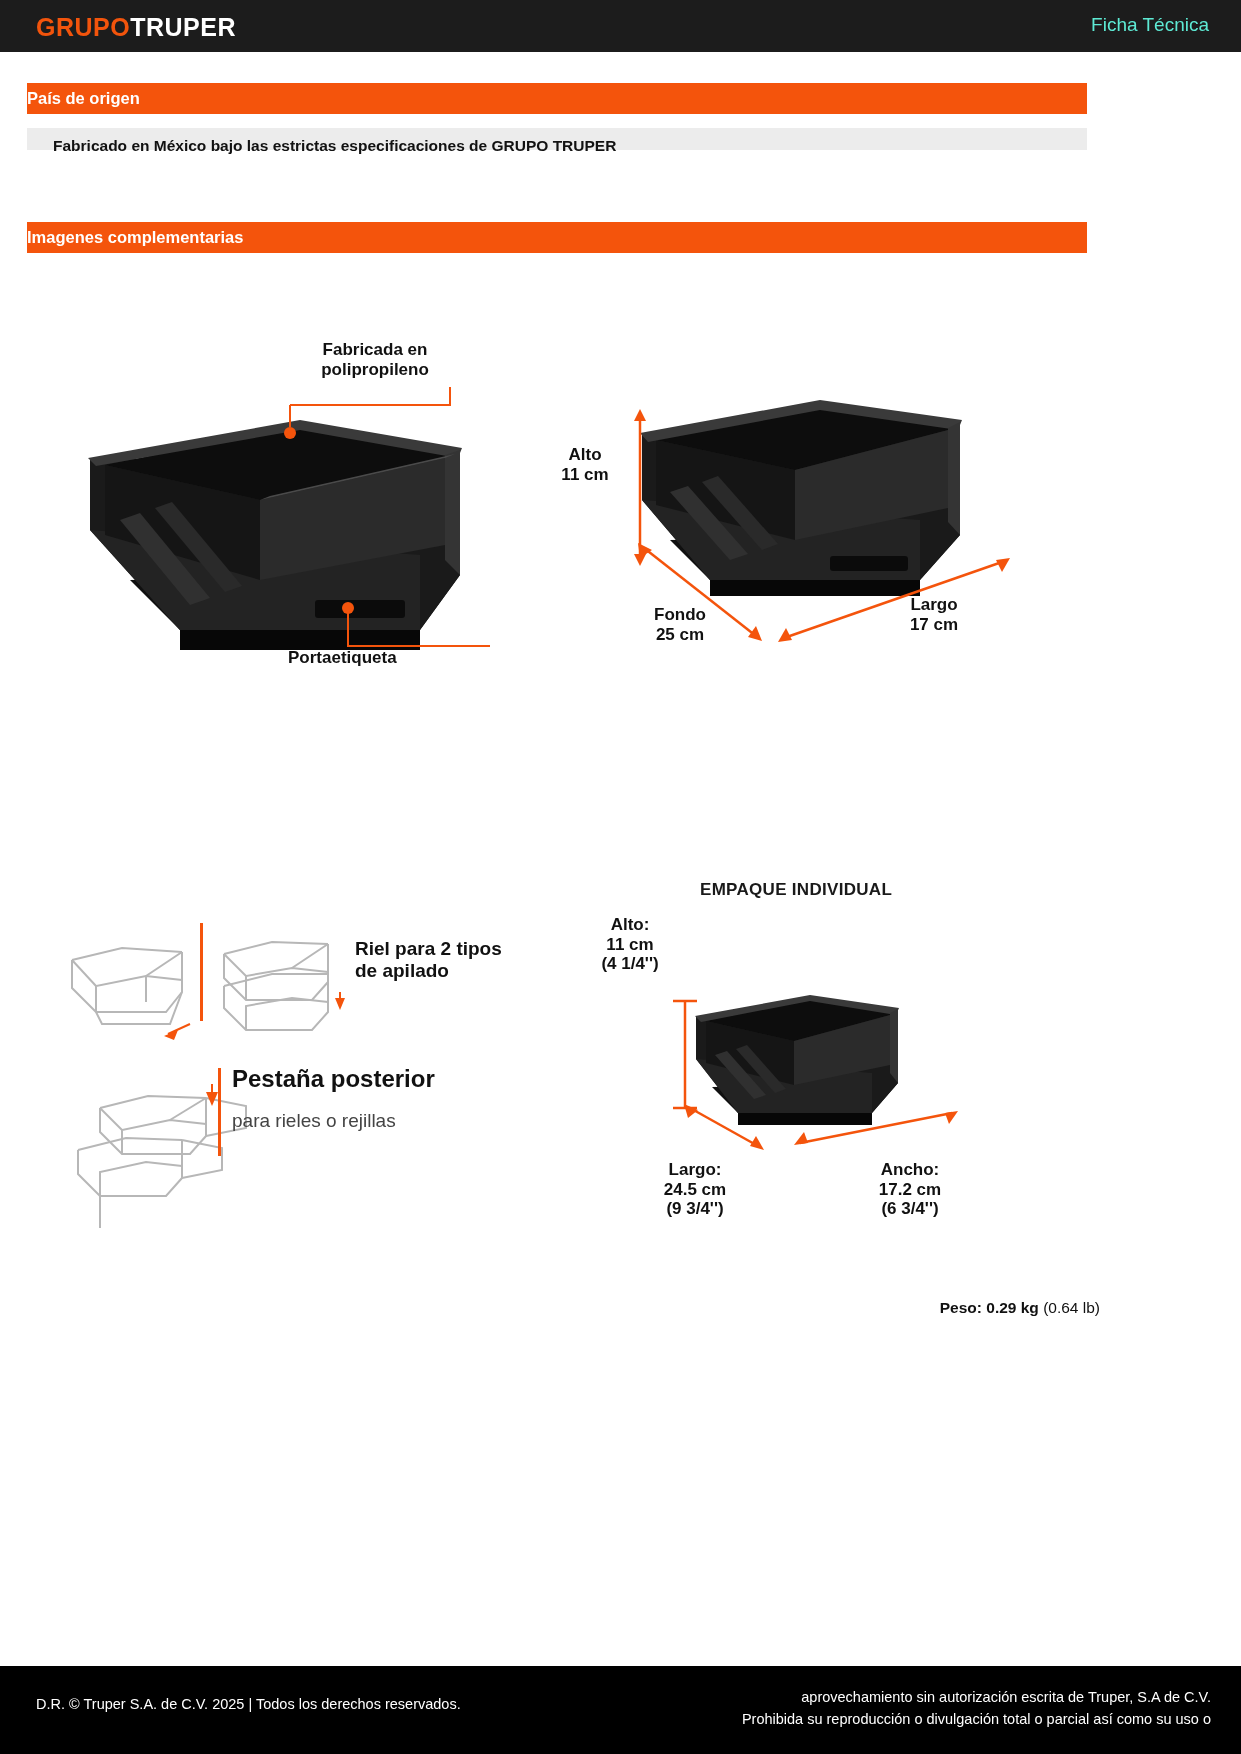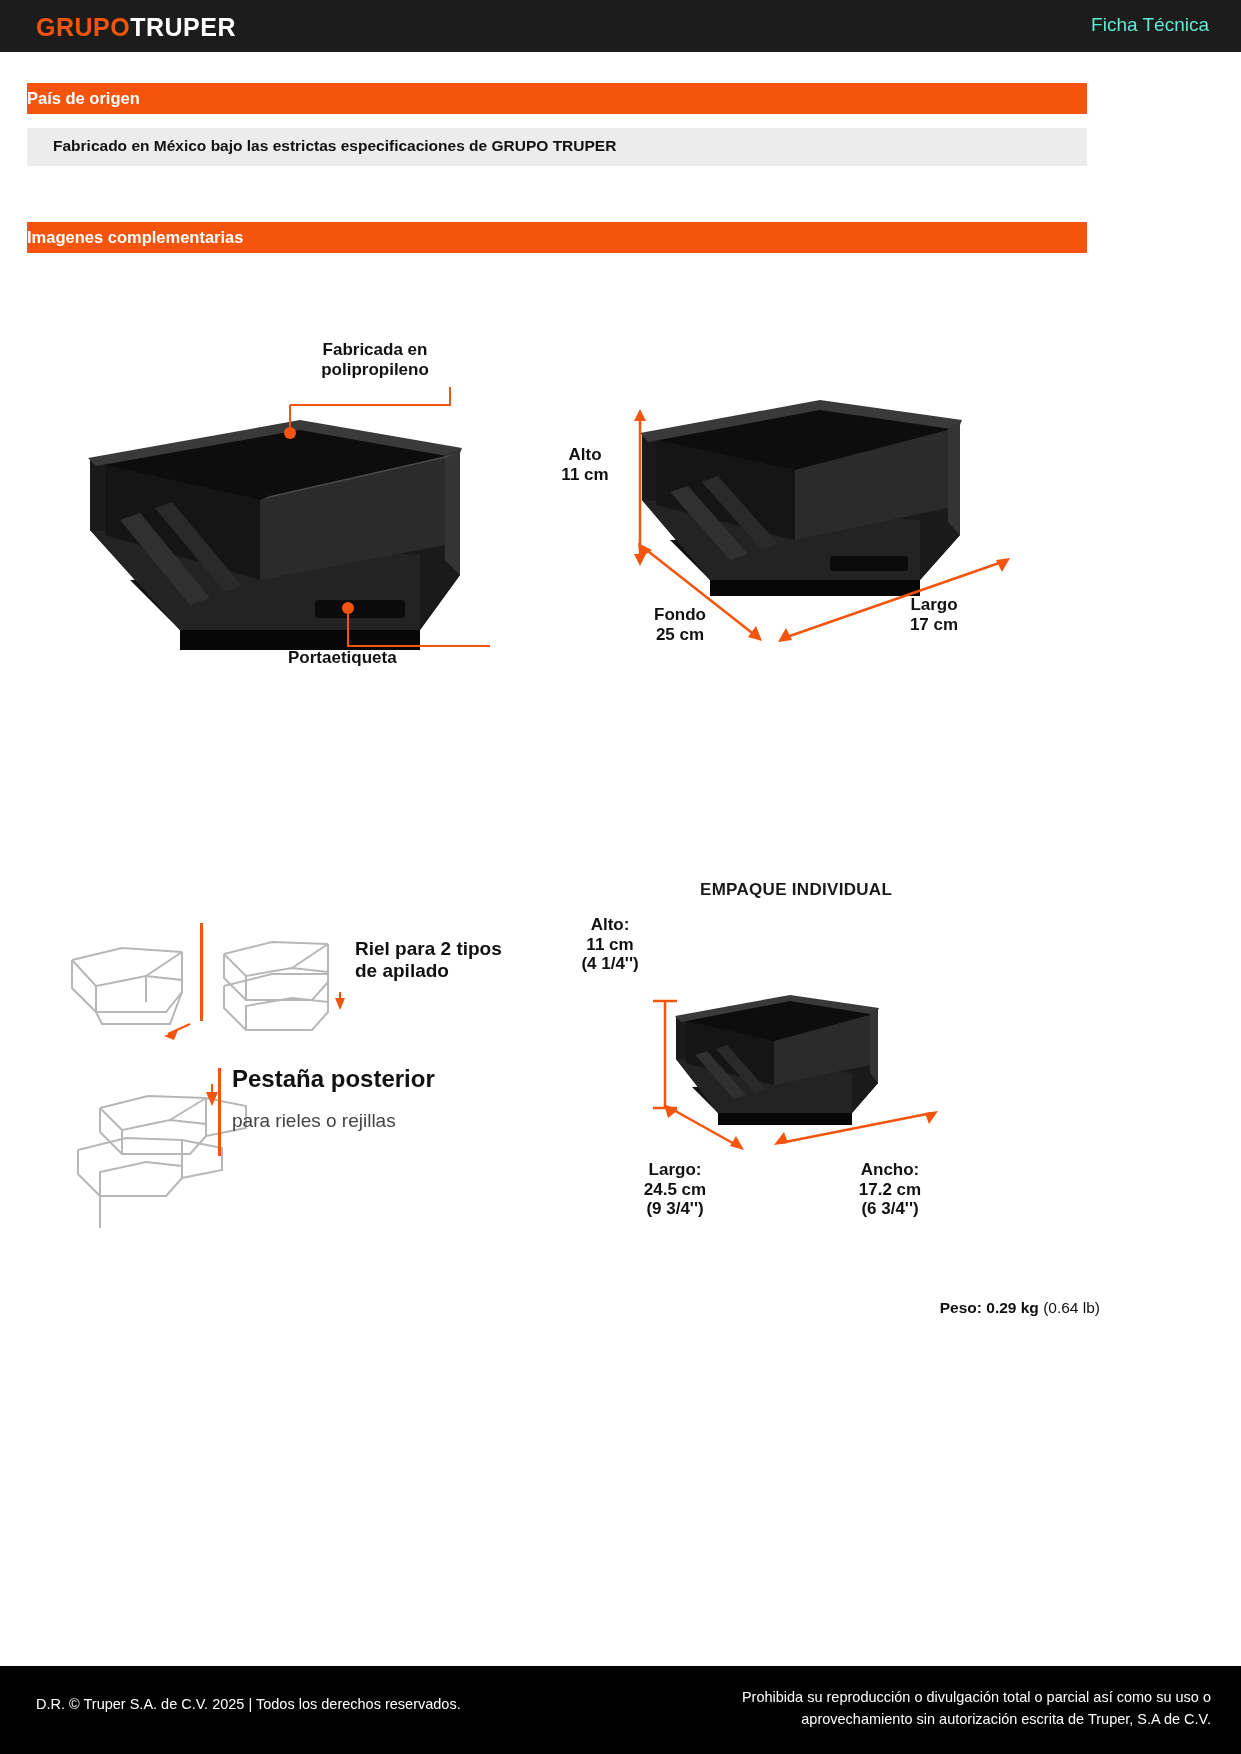--- a/index.html
+++ b/index.html
@@ -59,21 +59,21 @@
     box-sizing: border-box;
   }
   #bar-origen { top: 83px; }
   #bar-imagenes { top: 222px; }
 
   .gray-panel {
     position: absolute;
     left: 27px;
     top: 128px;
     width: 1060px;
-    height: 38px;
+    height: 22px;
     background: #ececec;
     box-sizing: border-box;
   }
   .gray-panel-text {
     position: absolute;
     left: 26px;
     top: 9px;
     font-size: 15.5px;
     font-weight: bold;
     color: #111111;
@@ -306,21 +306,21 @@
     <path d="M152 4 L152 20" stroke="#f4540c" stroke-width="2" fill="none"></path>
     <path d="M152 26 L146 12 L158 12 Z" fill="#f4540c"></path>
   </svg>
   <div class="vdiv" style="left:158px; top:-12px; height:88px;"></div>
   <div class="ann" style="left:172px; top:-15px; font-size:24px;">Pestaña posterior</div>
   <div class="small-note" style="left:172px; top:18px; font-size:19px;">para rieles o rejillas</div>
 </div>
 
 <div class="empaque-title">EMPAQUE INDIVIDUAL</div>
 
-<div class="fig" style="left:670px; top:995px; width:300px; height:200px;">
+<div class="fig" style="left:690px; top:995px; width:300px; height:200px;">
   <svg width="260" height="160" viewBox="0 0 260 160">
     <path d="M22 92 L48 118 L182 118 L208 88 Z" fill="#101010"></path>
     <path d="M48 118 L48 130 L182 130 L182 118 Z" fill="#070707"></path>
     <path d="M6 22 L6 64 L48 118 L182 118 L208 88 L208 14 Z" fill="#1a1a1a"></path>
     <path d="M6 64 L48 118 L182 118 L182 78 Z" fill="#232323"></path>
     <path d="M16 26 L104 46 L200 20 L203 18 L120 3 Z" fill="#0d0d0d"></path>
     <path d="M104 46 L104 90 L200 70 L200 20 Z" fill="#2b2b2b"></path>
     <path d="M16 26 L16 68 L104 90 L104 46 Z" fill="#151515"></path>
     <path d="M5 21 L120 0 L209 13 L206 20 L120 6 L11 27 Z" fill="#3a3a3a"></path>
     <path d="M200 18 L208 14 L208 88 L200 78 Z" fill="#343434"></path>
@@ -357,16 +357,16 @@
   <div class="ann center" style="left:155px; top:165px; width:130px;">Ancho:
 17.2 cm
 (6 3/4'')</div>
 </div>
 
 <div class="peso"><b>Peso: 0.29 kg</b><span> (0.64 lb)</span></div>
 
 <div class="footer">
   <div class="footer-left">D.R. © Truper S.A. de C.V. 2025 | Todos los derechos reservados.</div>
   <div class="footer-right">
+    <div>aprovechamiento sin autorización escrita de Truper, S.A de C.V.</div>
     <div>Prohibida su reproducción o divulgación total o parcial así como su uso o</div>
-    <div>aprovechamiento sin autorización escrita de Truper, S.A de C.V.</div>
   </div>
 </div>
 
 </body></html>

